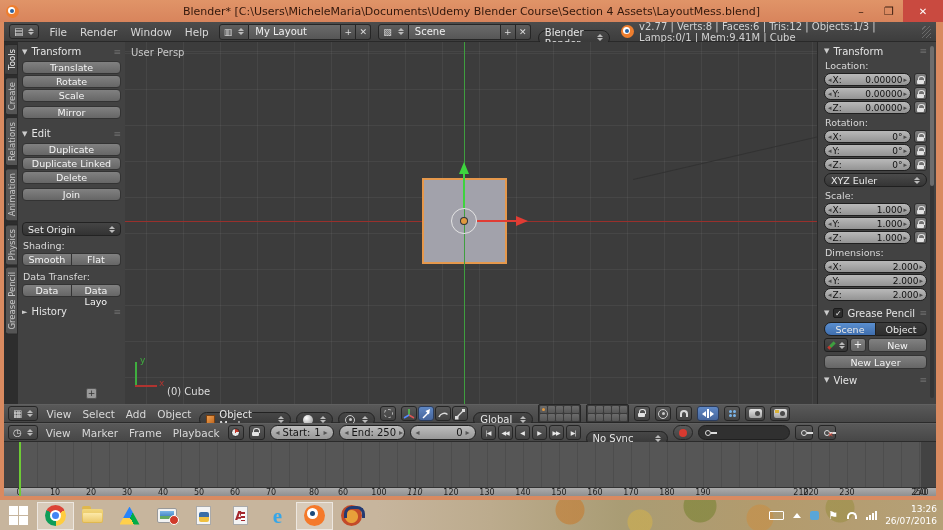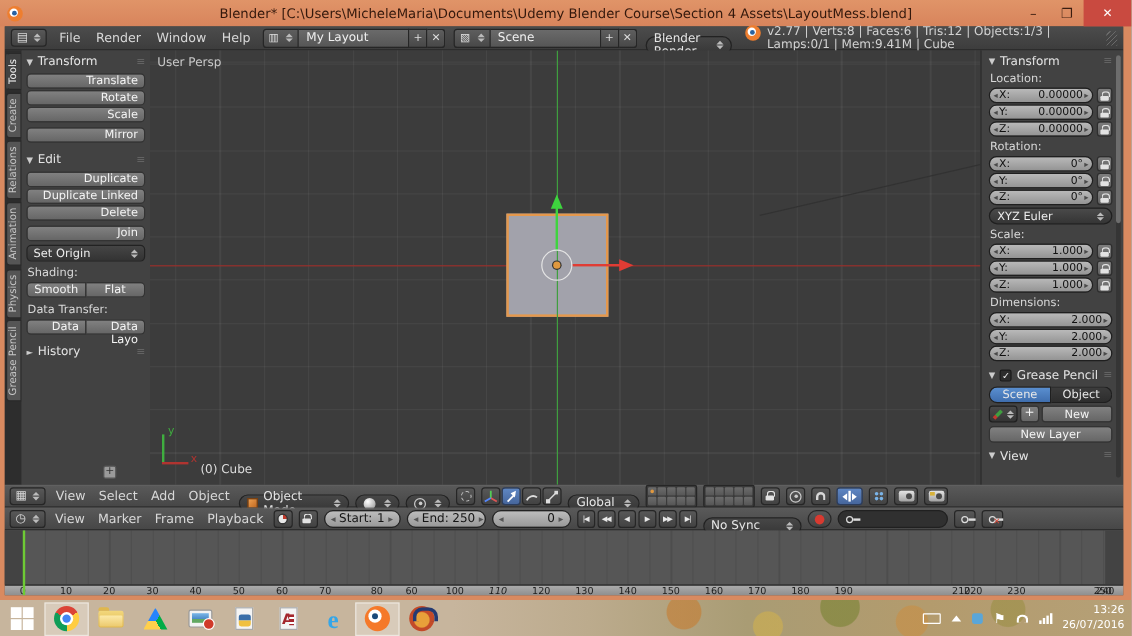--- a/index.html
+++ b/index.html
@@ -23,32 +23,32 @@
   .chip{display:flex;align-items:center;height:16px;}
   .ibtn{display:flex;align-items:center;gap:2px;height:16px;padding:0 4px;background:linear-gradient(#5e5e5e,#484848);border:1px solid #262626;border-radius:3px 0 0 3px;color:#ddd;font-size:9px;}
   .chip-field{height:16px;width:92px;background:linear-gradient(#6a6a6a,#565656);border:1px solid #262626;border-left:none;color:#f0f0f0;font-size:10px;display:flex;align-items:center;padding:0 6px;}
   .chip-sq{height:16px;width:15px;background:linear-gradient(#5e5e5e,#484848);border:1px solid #262626;border-left:none;color:#ddd;display:flex;align-items:center;justify-content:center;font-size:9px;}
   .chip-sq:last-child{border-radius:0 3px 3px 0;}
   .hdrop{display:flex;align-items:center;gap:4px;height:16px;padding:0 6px;background:linear-gradient(#474747,#363636);border:1px solid #222;border-radius:8px;color:#e6e6e6;font-size:10px;margin-top:12px;}
   .updown{display:flex;flex-direction:column;gap:1px;margin-left:auto;padding-left:3px;}
   .updown i{display:block;width:0;height:0;border-left:3px solid transparent;border-right:3px solid transparent;}
   .updown i.u{border-bottom:3px solid #bbb;}
   .updown i.d{border-top:3px solid #bbb;}
-  .stats{font-size:10px;color:#d2d2d2;display:flex;align-items:flex-start;gap:5px;margin-left:4px;}
+  .stats{font-size:10px;color:#d2d2d2;display:flex;align-items:center;gap:5px;margin-left:4px;}
   .grip-corner{margin-left:auto;width:12px;height:12px;background:repeating-linear-gradient(135deg,transparent 0 2px,#6a6a6a 2px 3px);}
   
   .workspace{position:absolute;left:0;top:20px;width:932px;height:362px;}
   .tabs-col{position:absolute;left:0;top:0;width:14px;height:362px;background:#2d2d2d;padding-top:2px;}
   .ttab{writing-mode:vertical-rl;transform:rotate(180deg);font-size:8.5px;color:#c8c8c8;background:#555;border:1px solid #2a2a2a;border-radius:0 3px 3px 0;margin:0 0 2px 1px;width:13px;display:flex;align-items:center;justify-content:center;padding:4px 0;}
   .ttab.active{background:#424242;color:#f0f0f0;border-right-color:#424242;}
   .shelf{position:absolute;left:14px;top:0;width:107px;height:362px;background:#424242;padding:3px 4px;overflow:hidden;}
   .phdr{display:flex;align-items:center;gap:4px;color:#e4e4e4;font-size:10px;height:13px;}
   .phdr .tri{font-size:7px;color:#ccc;}
   .phdr .grip{margin-left:auto;color:#6e6e6e;font-size:9px;}
-  .tbtn{display:block;width:100%;height:13px;background:linear-gradient(#818181,#666);border:1px solid #333;border-radius:4px;color:#f4f4f4;font-size:9.5px;text-align:right;padding:0 5px;line-height:11px;margin-bottom:1px;font-family:inherit;}
+  .tbtn{display:block;width:100%;height:13px;background:linear-gradient(#818181,#666);border:1px solid #333;border-radius:4px;color:#f4f4f4;font-size:9.5px;text-align:center;padding:0 5px;line-height:11px;margin-bottom:1px;font-family:inherit;}
   .btn-pair{display:flex;margin-bottom:1px;}
   .btn-pair .tbtn{border-radius:4px 0 0 4px;}
   .btn-pair .tbtn+.tbtn{border-radius:0 4px 4px 0;border-left:none;}
   .tdrop{display:flex;align-items:center;width:100%;height:14px;background:linear-gradient(#454545,#333);border:1px solid #222;border-radius:4px;color:#ececec;font-size:9.5px;padding:0 5px;margin-bottom:1px;}
   .slabel{color:#d8d8d8;font-size:9.5px;margin:4px 0 2px 1px;}
   .shelf-plus{position:absolute;left:82px;top:346px;width:11px;height:11px;background:#9a9a9a;border:1px solid #555;border-radius:2px;color:#333;font-size:9px;line-height:9px;text-align:center;}
   
   .view3d{position:absolute;left:121px;top:0;width:692px;height:362px;background:#3c3c3c;overflow:hidden;
     background-image:repeating-linear-gradient(to right,rgba(255,255,255,.05) 0 1px,transparent 1px 37px),repeating-linear-gradient(to bottom,rgba(255,255,255,.05) 0 1px,transparent 1px 36px);
     background-position:21px 0,0 11px;}
@@ -281,21 +281,21 @@
         <button class="tbtn" style="margin-top:4px">Mirror</button>
         <div class="phdr" style="margin-top:8px">
             <span class="tri">▼</span>
             <span>Edit</span>
             <span class="grip">≡</span>
           </div>
         <button class="tbtn" style="margin-top:3px">Duplicate</button>
         <button class="tbtn">Duplicate Linked</button>
         <button class="tbtn">Delete</button>
         <button class="tbtn" style="margin-top:4px">Join</button>
-        <div class="tdrop" style="margin-top:3px">
+        <div class="tdrop" style="margin-top:21px">
             <span>Set Origin</span>
             <span class="updown">
               <i class="u"></i>
               <i class="d"></i>
             </span>
           </div>
         <div class="slabel">Shading:</div>
         <div class="btn-pair">
           <button class="tbtn" style="text-align:center">Smooth</button>
           <button class="tbtn" style="text-align:center">Flat</button>

